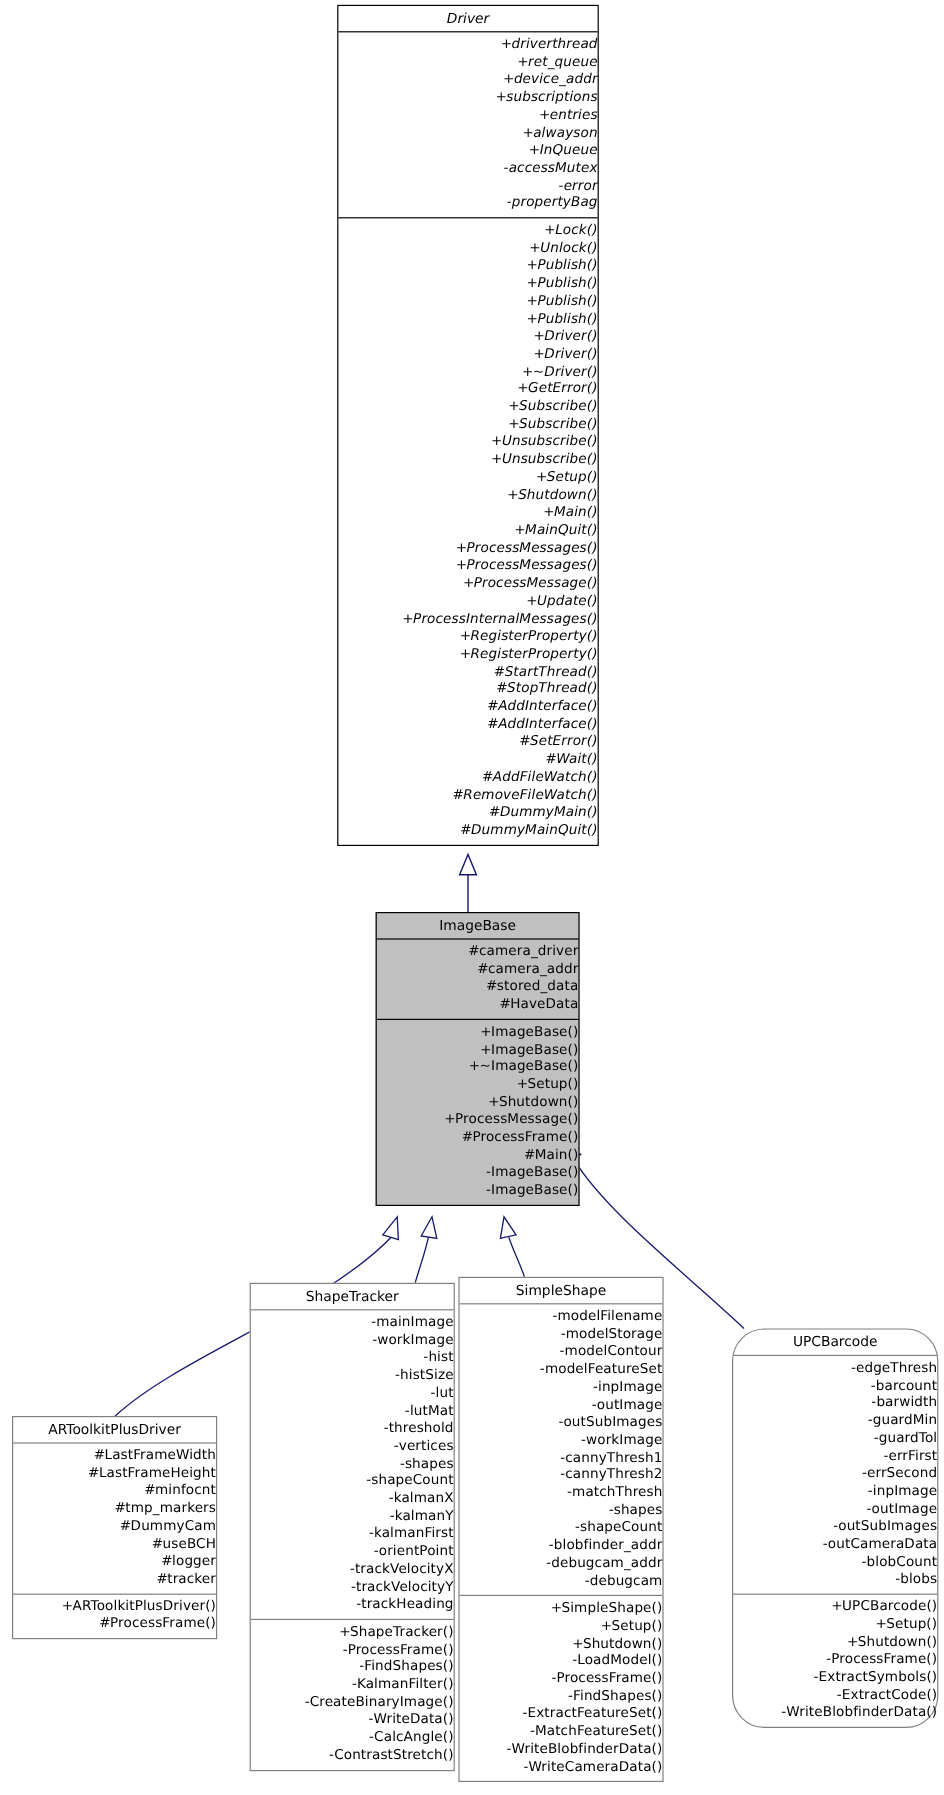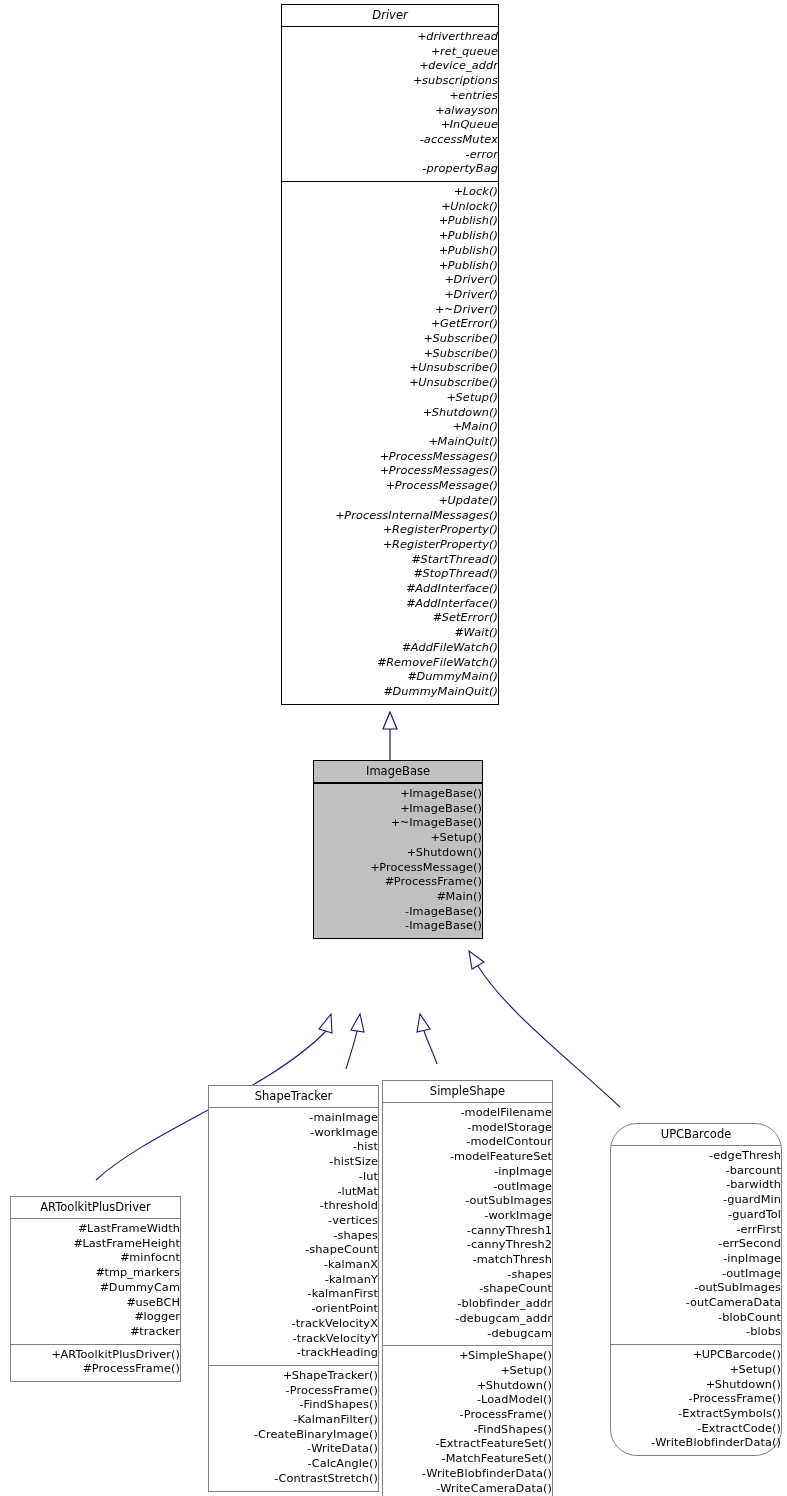--- a/index.html
+++ b/index.html
@@ -30,21 +30,20 @@
     z-index: 1;
   }
   .uml-class {
     position: absolute;
     box-sizing: border-box;
     background: #ffffff;
     z-index: 2;
   }
   .uml-class.plain {
     border: 1px solid #808080;
-    margin-top: 16px;
   }
   .uml-class.root {
     border: 1px solid #000000;
     font-style: italic;
   }
   .uml-class.highlight {
     border: 1px solid #000000;
     background: #c0c0c0;
   }
   .uml-title {
@@ -159,20 +158,26 @@
       <div class="uml-row"><span class="vis">#</span><span>AddFileWatch()</span></div>
       <div class="uml-row"><span class="vis">#</span><span>RemoveFileWatch()</span></div>
       <div class="uml-row"><span class="vis">#</span><span>DummyMain()</span></div>
       <div class="uml-row"><span class="vis">#</span><span>DummyMainQuit()</span></div>
     </div>
   </div>
 
   <div class="uml-class highlight" style="left:313px; top:760px; width:170px;">
     <div class="uml-title">ImageBase</div>
     <div class="uml-sep"></div>
+    <div class="uml-section">
+      <div class="uml-row"><span class="vis">#</span><span>camera_driver</span></div>
+      <div class="uml-row"><span class="vis">#</span><span>camera_addr</span></div>
+      <div class="uml-row"><span class="vis">#</span><span>stored_data</span></div>
+      <div class="uml-row"><span class="vis">#</span><span>HaveData</span></div>
+    </div>
     <div class="uml-sep"></div>
     <div class="uml-section">
       <div class="uml-row"><span class="vis">+</span><span>ImageBase()</span></div>
       <div class="uml-row"><span class="vis">+</span><span>ImageBase()</span></div>
       <div class="uml-row"><span class="vis">+</span><span>~ImageBase()</span></div>
       <div class="uml-row"><span class="vis">+</span><span>Setup()</span></div>
       <div class="uml-row"><span class="vis">+</span><span>Shutdown()</span></div>
       <div class="uml-row"><span class="vis">+</span><span>ProcessMessage()</span></div>
       <div class="uml-row"><span class="vis">#</span><span>ProcessFrame()</span></div>
       <div class="uml-row"><span class="vis">#</span><span>Main()</span></div>

